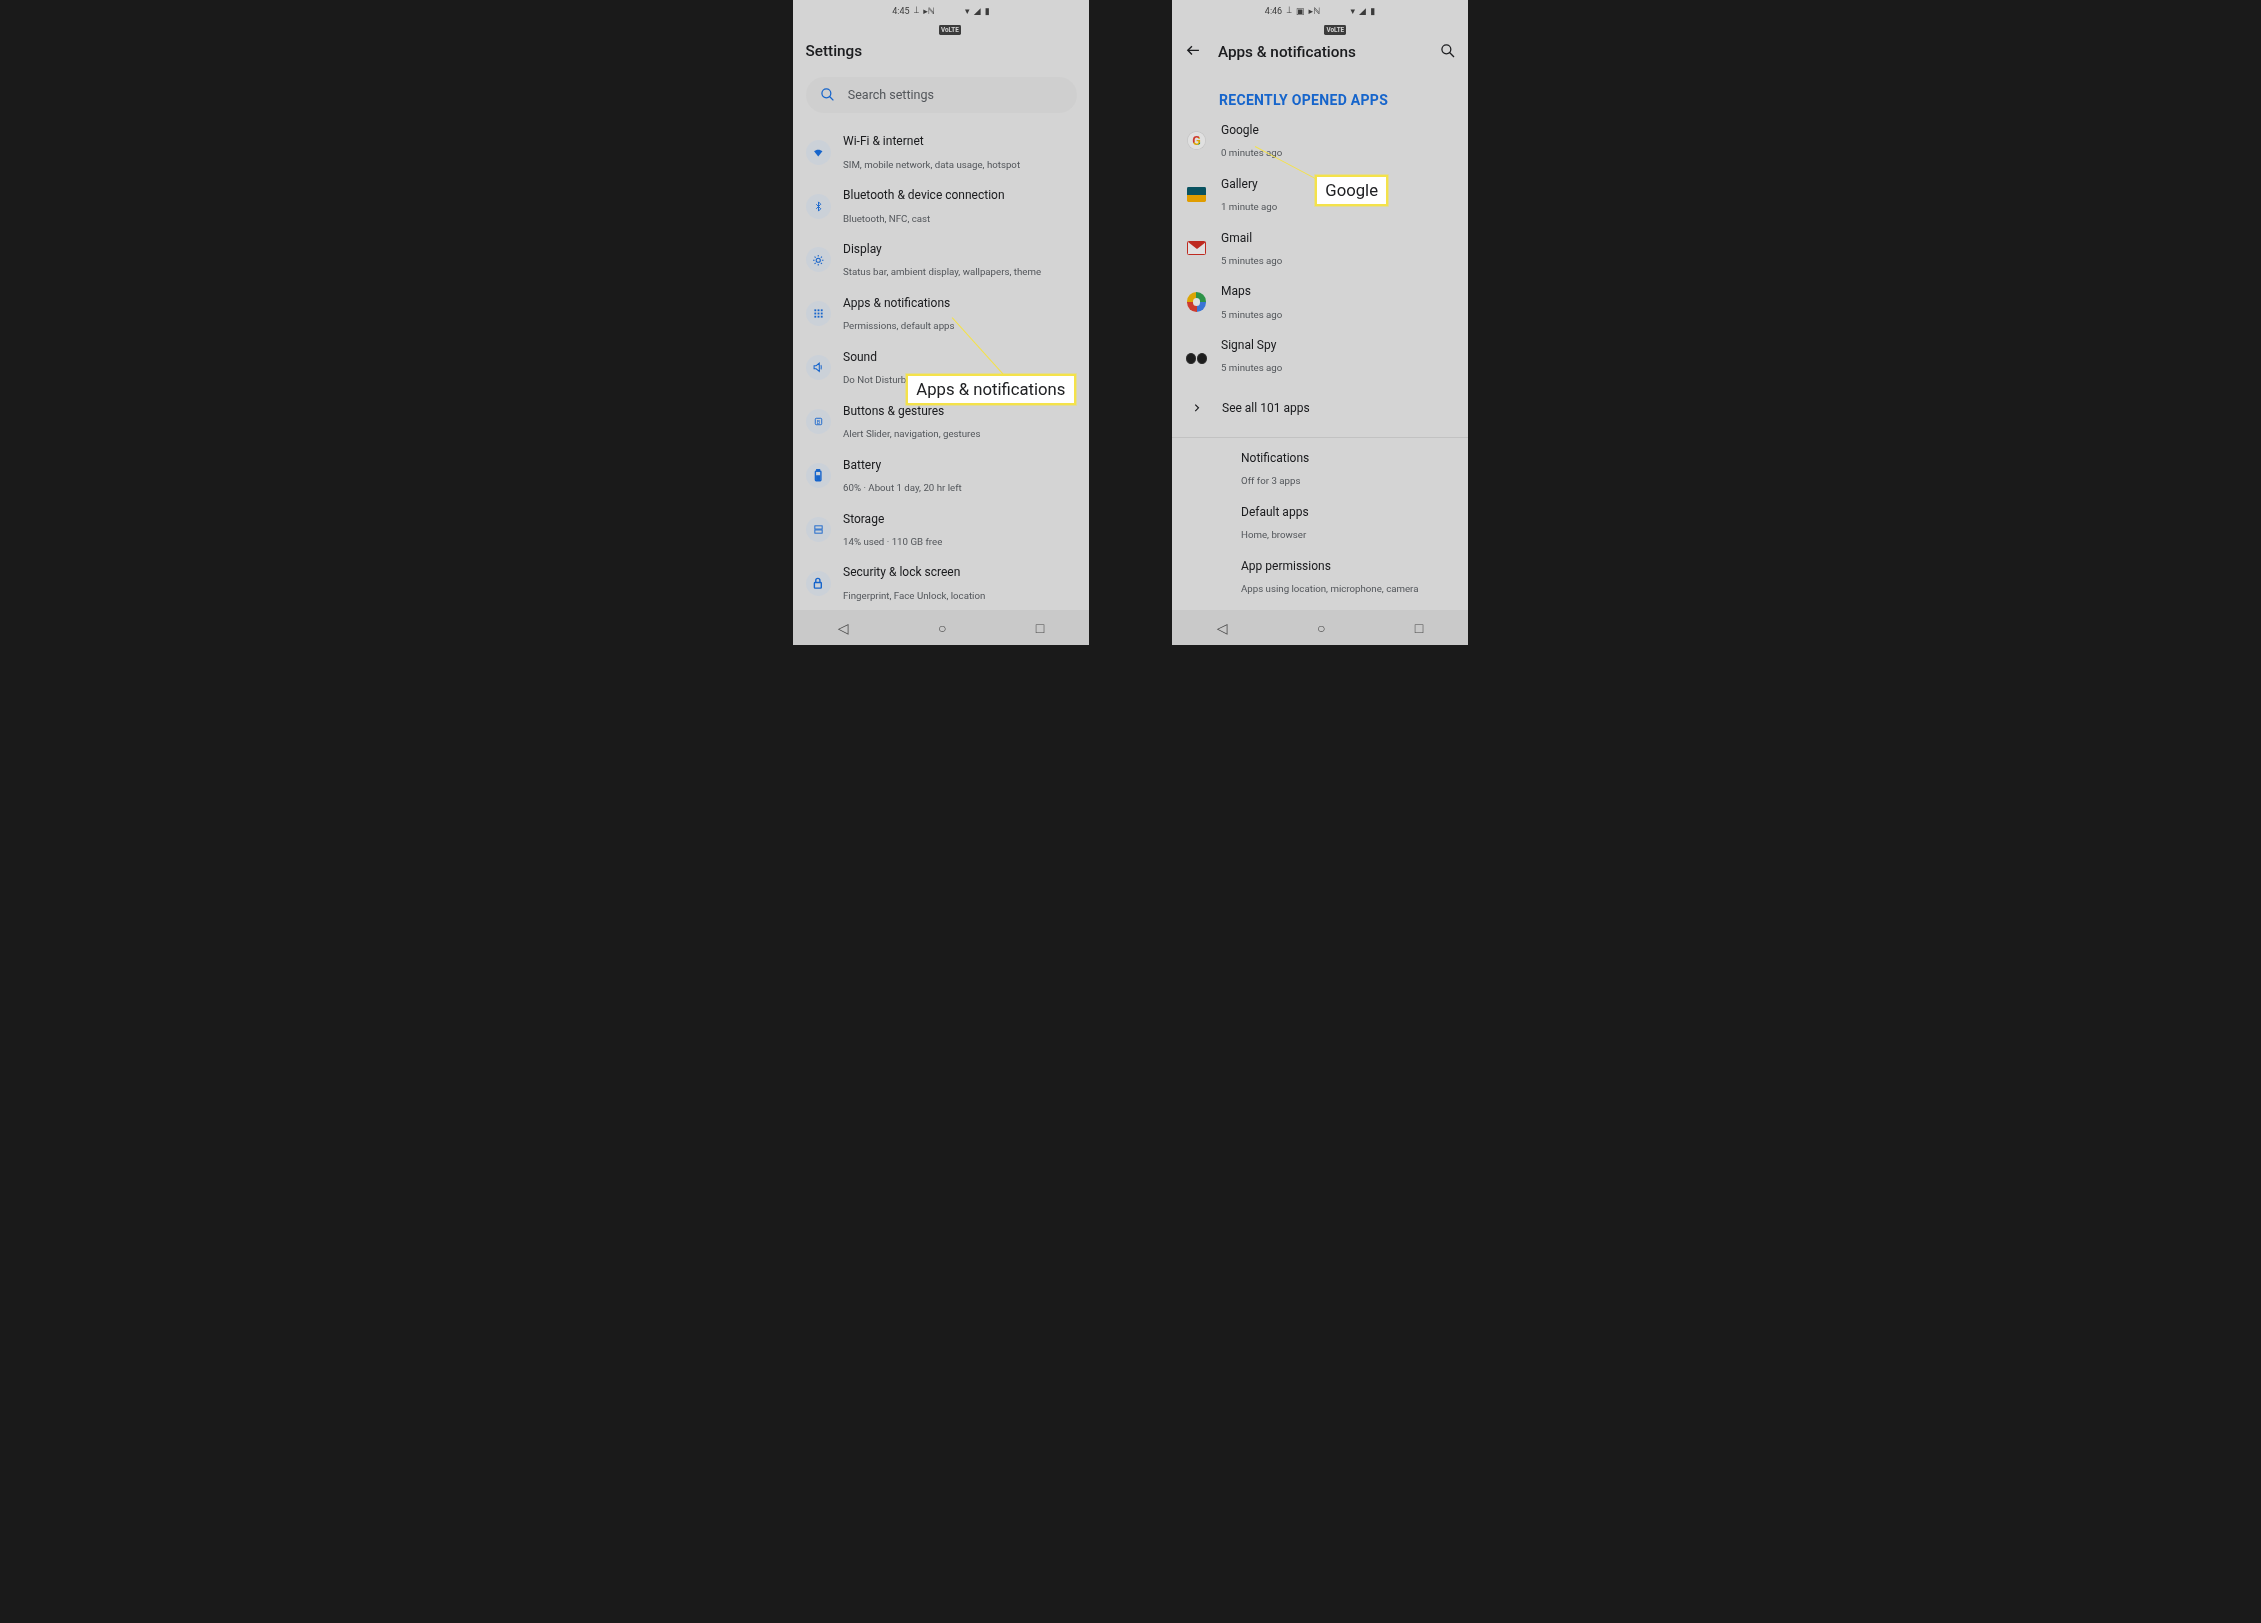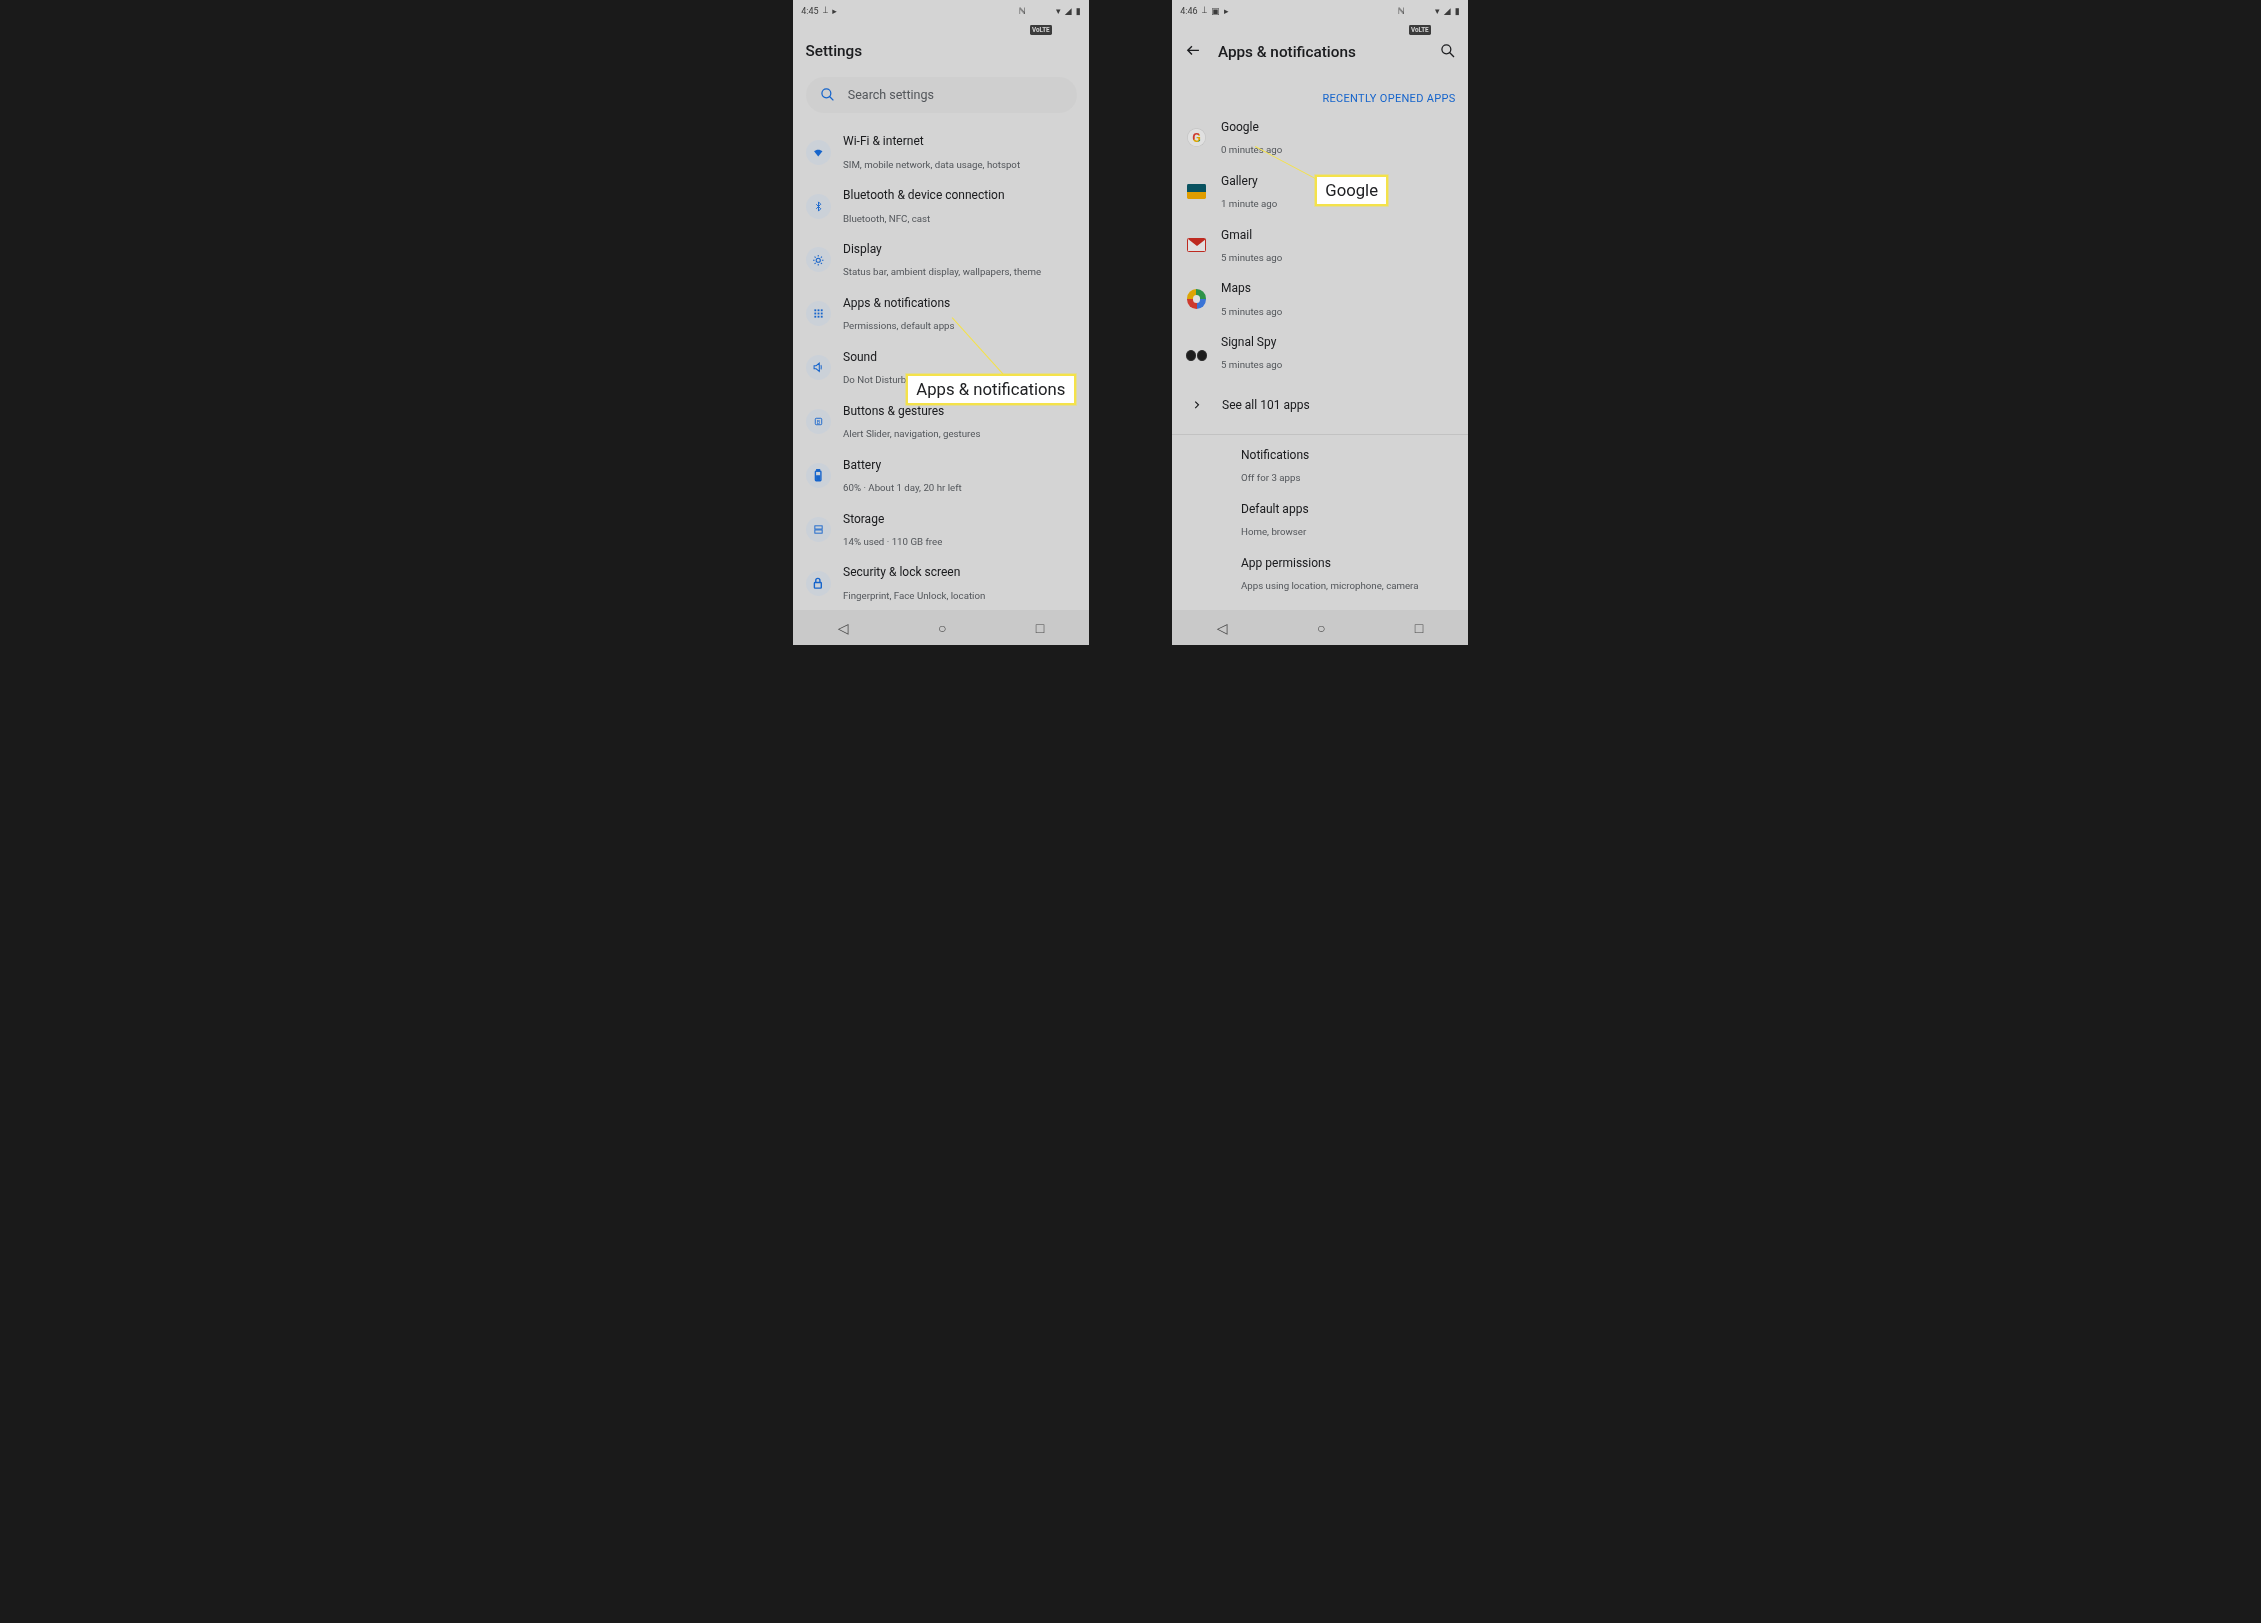--- a/index.html
+++ b/index.html
@@ -35,21 +35,21 @@
     content:"";
     position:absolute; inset:0;
     background: rgba(0,0,0,0.12);
     pointer-events:none;
     z-index: 50;
   }
   .statusbar {
     height: 21px;
     display:flex;
     align-items:center;
-    justify-content:space-between;
+    justify-content:center;
     padding: 0 8.3px;
     font-size: 9px;
     color:#444;
   }
   .statusbar .left, .statusbar .right { display:flex; align-items:center; gap:4.2px;}
   .statusbar .volte {
     background:#444; color:#f2f2f2; font-size:6.3px; padding:0.7px 2.1px; border-radius:1.4px; font-weight:bold;margin-top:39px;
   }
   .header {
     padding: 21px 12.5px 9.7px 12.5px;
@@ -88,24 +88,23 @@
   .row .app-icon {
     width:24px; height:24px; border-radius:50%;
     display:flex; align-items:center; justify-content:center;
     flex:none;
     font-size:12.5px;
   }
   .row .txt { flex:1; min-width:0; }
   .row .title { font-size:12px; color:#202124; line-height:1.35; }
   .row .sub { font-size:9.7px; color:#5f6368; line-height:1.35; margin-top:8px; white-space:nowrap; overflow:hidden; text-overflow:ellipsis;}
   .section-label {
-    font-size:11px; font-weight:400; letter-spacing:0.3px;
+    font-size:14px; font-weight:700; letter-spacing:0.3px;
     color:#1a73e8;
     padding: 19.5px 12.5px 5.6px 47px;
-    text-align: right;
   }
   .row.see-all .icon-circle { background:transparent; color:#202124; font-size:14px;}
   .divider { height:0.7px; background:#ddd; margin:4.2px 0;}
   .row.plain { padding-left: 69px; }
   .navbar {
     position:absolute; bottom:0; left:0; right:0;
     height:35px;
     background:#e5e5e5;
     display:flex; align-items:center; justify-content:space-around;
     color:#555; font-size:14px;

